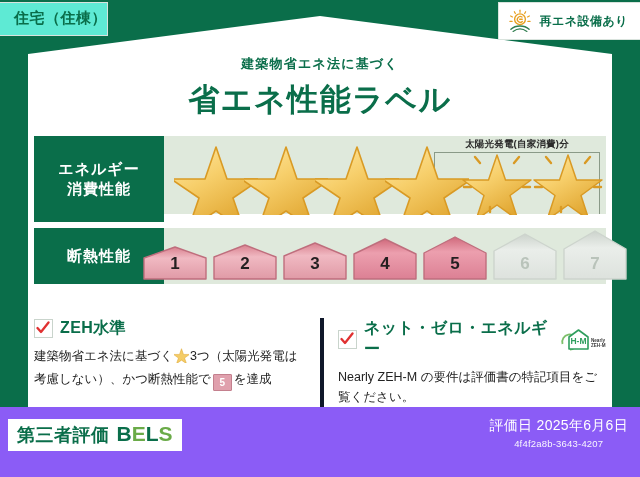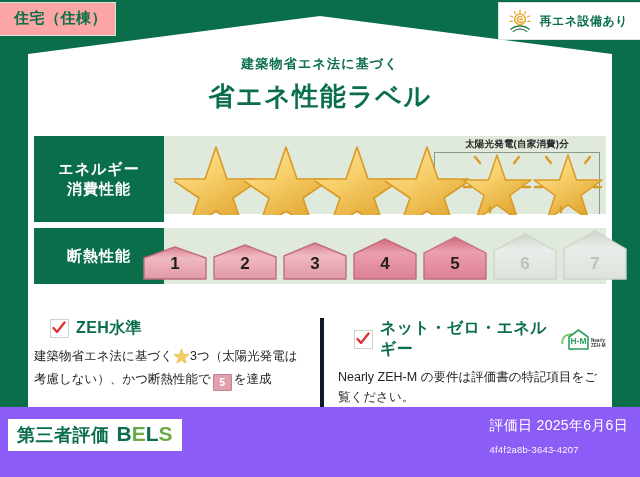--- a/index.html
+++ b/index.html
@@ -14,22 +14,22 @@
   
   .white-body{
     position:absolute;left:28px;top:16px;width:584px;height:402px;
     background:#ffffff;
     clip-path:polygon(0 38px, 50% 0, 100% 38px, 100% 100%, 0 100%);
   }
 
   
   .type-badge{
     position:absolute;left:0px;top:2px;
-    background:#fca5a5;
-    padding:6px 8px 7px 14px;
+    background:#5eead4;
+    padding:6px 0 7px 14px;
     border:1px solid #d9e3dd;
     border-left:none;
     z-index:6;
   }
   .type-badge span{
     color:#0a6e4a;font-weight:bold;font-size:15px;letter-spacing:.5px;
     white-space:nowrap;
   }
 
   
@@ -47,21 +47,21 @@
   .sun-ico{width:26px;height:26px;display:block;}
 
   
   .title-wrap{
     position:absolute;left:0;right:0;top:55px;text-align:center;z-index:5;
   }
   .title-sub{
     color:#0a6e4a;font-size:13px;font-weight:bold;letter-spacing:1.2px;margin:0 0 6px 0;
   }
   .title-main{
-    color:#0a6e4a;font-size:26px;font-weight:bold;letter-spacing:1.5px;margin:4px;
+    color:#0a6e4a;font-size:31px;font-weight:bold;letter-spacing:1.5px;margin:4px;
   }
 
   
   .rows{position:absolute;left:34px;top:136px;width:572px;z-index:5;}
   .row{display:flex;align-items:stretch;margin-bottom:6px;}
   .row-label{
     width:130px;flex:0 0 130px;background:#0a6e4a;color:#fff;
     display:flex;flex-direction:column;align-items:center;justify-content:center;
     font-weight:bold;font-size:15px;line-height:1.35;letter-spacing:1px;
   }
@@ -105,21 +105,21 @@
     font-size:17px;font-weight:bold;color:#231f20;
   }
   .house.off .num{color:#b9c3ba;}
 
   
   .criteria{
     position:absolute;left:34px;top:318px;width:572px;display:flex;z-index:5;
   }
   .crit{width:50%;box-sizing:border-box;padding-right:14px;}
   .crit.right{padding-left:14px;padding-right:0;border-left:4px solid #0f172a;}
-  .crit-head{display:flex;align-items:center;gap:7px;margin-bottom:7px;margin-left:16px;}
+  .crit-head{display:flex;align-items:center;gap:7px;margin-bottom:7px;}
   .chk{
     width:17px;height:17px;flex:0 0 17px;border:1px solid #c9d4cc;background:#fff;
     position:relative;
   }
   .chk svg{position:absolute;left:1px;top:1px;}
   .crit-title{color:#0a6e4a;font-weight:bold;font-size:16px;letter-spacing:.4px;}
   .crit-body{font-size:12.5px;color:#222;line-height:1.62;letter-spacing:0;}
   .inline-star{display:inline-block;vertical-align:-3px;margin:0 1px;}
   .inline-5{
     display:inline-block;vertical-align:-3px;margin:0 2px;
@@ -140,24 +140,24 @@
   .bels-jp{color:#0a6e4a;font-weight:bold;font-size:18px;letter-spacing:.5px;}
   .bels-en{font-weight:bold;font-size:21px;letter-spacing:0px;}
   .bels-en .b1{color:#0a6e4a;}
   .bels-en .b2{color:#6aab48;}
   .bels-en .b3{color:#0a6e4a;}
   .bels-en .b4{color:#6aab48;}
   .owner{
     position:absolute;left:216px;top:22px;color:#ffffff;font-size:12.5px;letter-spacing:.3px;
   }
   .eval{
-    position:absolute;right:12px;top:10px;text-align:left;color:#fff;
+    position:absolute;right:12px;top:10px;text-align:center;color:#fff;
   }
   .eval .d{font-size:14px;letter-spacing:.3px;}
-  .eval .id{font-size:9.5px;margin-top:9px;letter-spacing:.2px;opacity:.95;}
+  .eval .id{font-size:9.5px;margin-top:3px;letter-spacing:.2px;opacity:.95;}
 </style>
 </head>
 <body>
 
 <div class="label-root">
 
   <div class="white-body"></div>
 
   <div class="type-badge">
     <span>住宅（住棟）</span>

